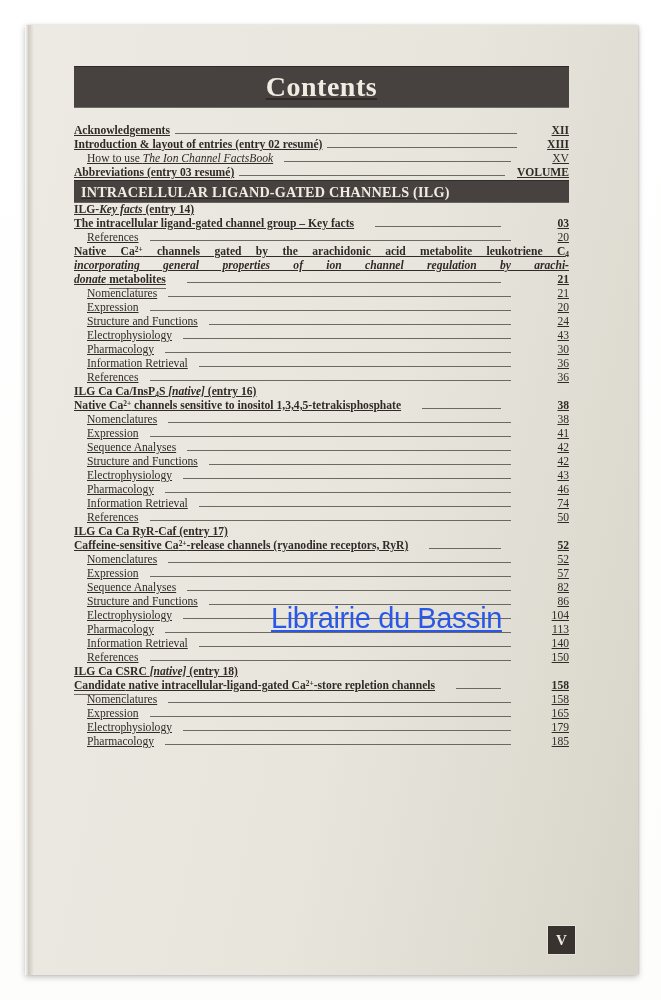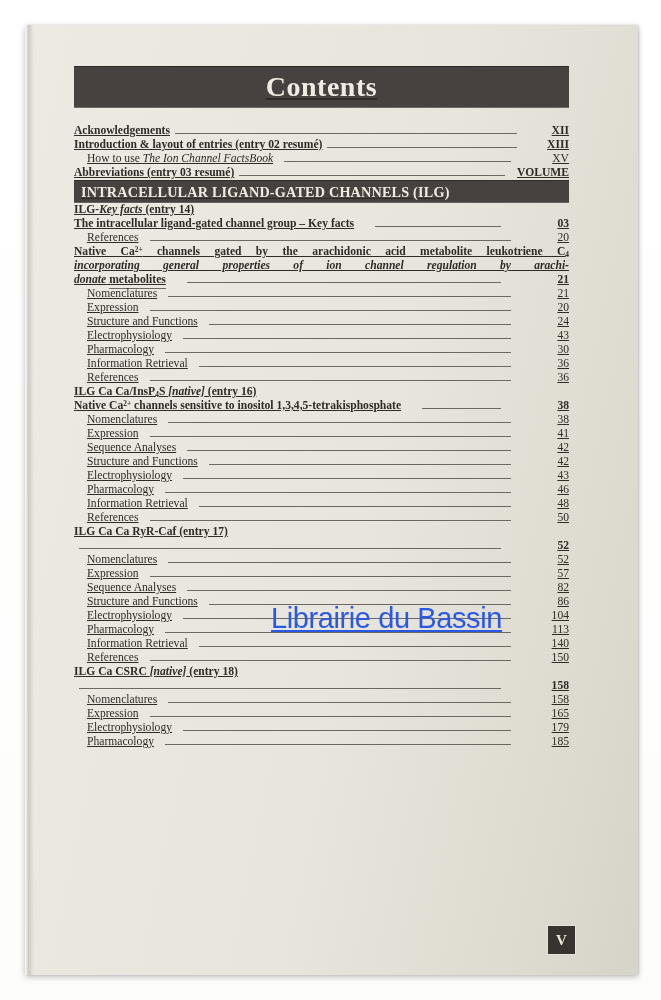--- a/index.html
+++ b/index.html
@@ -168,31 +168,32 @@
               <span class="pg">43</span>
             </div>
             <div class="row ind">
               <span class="lbl">Pharmacology</span>
               <span class="lead"></span>
               <span class="pg">46</span>
             </div>
             <div class="row ind">
               <span class="lbl">Information Retrieval</span>
               <span class="lead"></span>
-              <span class="pg">48</span>
+              <span class="pg">74</span>
             </div>
             <div class="row ind">
               <span class="lbl">References</span>
               <span class="lead"></span>
               <span class="pg">50</span>
             </div>
           </div>
           <div class="entry">
             <div class="e-head">ILG Ca Ca RyR-Caf (entry 17)</div>
             <div class="row title">
+              <span class="lbl">Caffeine-sensitive Ca<sup>2+</sup>-release channels (ryanodine receptors, RyR)</span>
               <span class="lead"></span>
               <span class="pg b">52</span>
             </div>
             <div class="row ind">
               <span class="lbl">Nomenclatures</span>
               <span class="lead"></span>
               <span class="pg">52</span>
             </div>
             <div class="row ind">
               <span class="lbl">Expression</span>
@@ -226,20 +227,21 @@
             </div>
             <div class="row ind">
               <span class="lbl">References</span>
               <span class="lead"></span>
               <span class="pg">150</span>
             </div>
           </div>
           <div class="entry">
             <div class="e-head">ILG Ca CSRC <i>[native]</i> (entry 18)</div>
             <div class="row title">
+              <span class="lbl"><span class="uline">Candidate</span> native intracellular-ligand-gated Ca<sup>2+</sup>-store repletion channels</span>
               <span class="lead"></span>
               <span class="pg b">158</span>
             </div>
             <div class="row ind">
               <span class="lbl">Nomenclatures</span>
               <span class="lead"></span>
               <span class="pg">158</span>
             </div>
             <div class="row ind">
               <span class="lbl">Expression</span>

